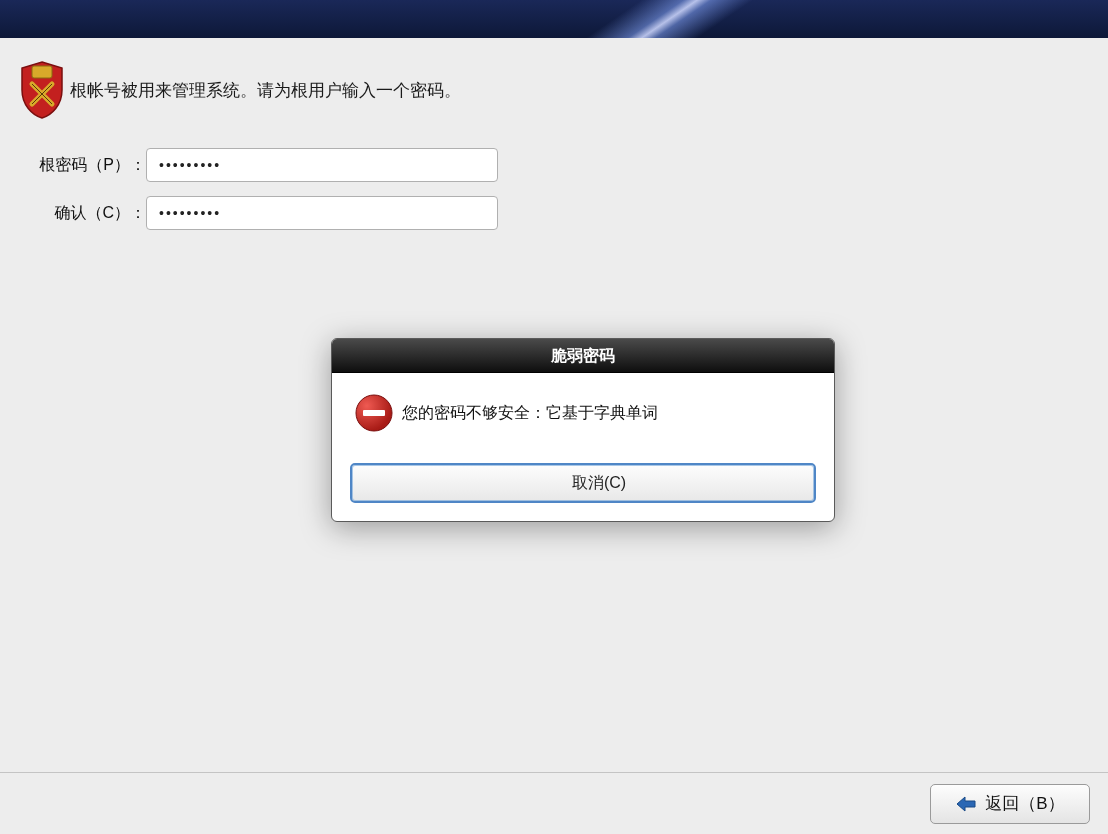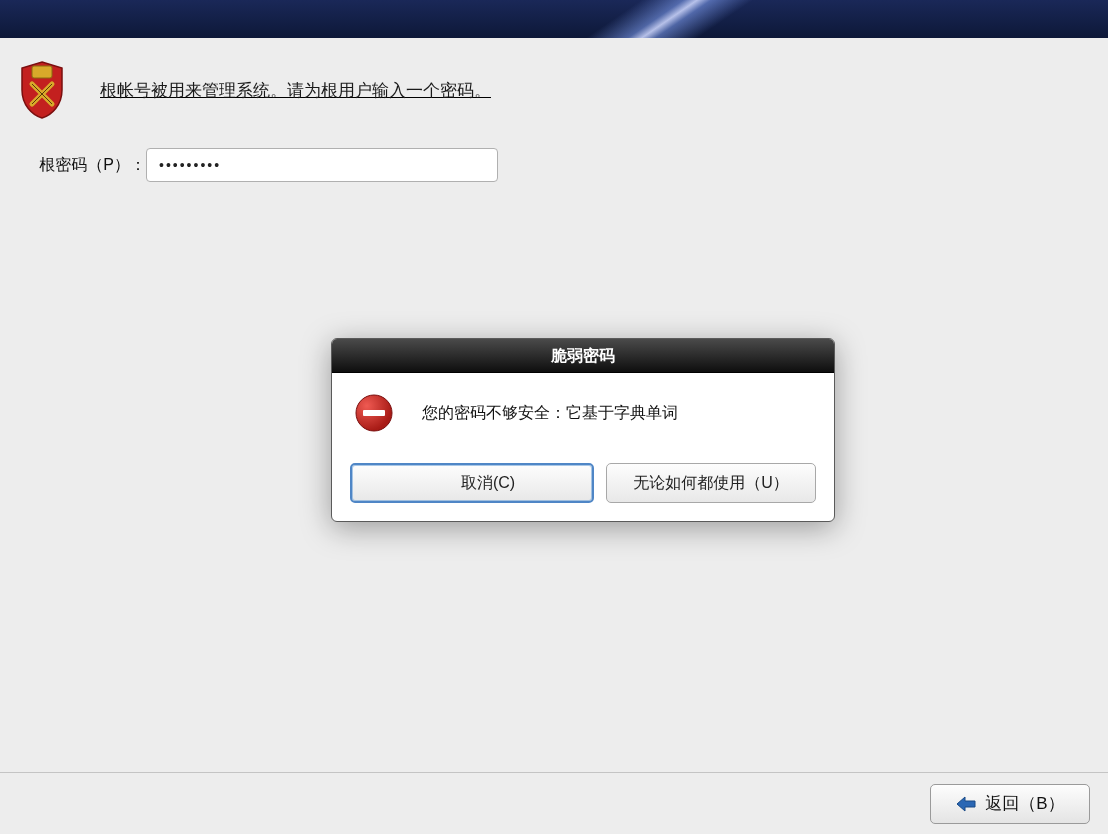--- a/index.html
+++ b/index.html
@@ -19,22 +19,21 @@
     height: 80px;
     background: linear-gradient(135deg, rgba(120,150,230,0.0) 30%, rgba(120,150,230,0.6) 45%, rgba(200,210,250,0.9) 50%, rgba(120,150,230,0.6) 55%, rgba(120,150,230,0.0) 70%);
     transform: skewX(-25deg);
   }
   .content-area {
     padding: 22px 18px;
   }
   .intro-row {
     display: flex;
     align-items: center;
-    gap: 34px;
-    text-decoration: underline;
+    gap: 4px;
   }
   .shield {
     width: 48px;
     height: 60px;
     flex: 0 0 auto;
   }
   .intro-text {
     font-size: 17px;
     color: #1a1a1a;
   }
@@ -85,21 +84,21 @@
     font-weight: bold;
     font-size: 16px;
     text-align: center;
     line-height: 34px;
     border-bottom: 1px solid #000;
   }
   .modal-body {
     padding: 20px 22px 10px 22px;
     display: flex;
     align-items: center;
-    gap: 28px;
+    gap: 8px;
   }
   .error-icon {
     width: 40px; height: 40px; flex: 0 0 auto;
   }
   .modal-msg {
     font-size: 16px;
     color: #111;
   }
   .modal-buttons {
     display: flex;
@@ -168,20 +167,24 @@
       <rect x="14" y="6" width="20" height="12" rx="2" fill="#d8a92a" stroke="#8a6a10"></rect>
       <path d="M14 24 L34 44 M34 24 L14 44" stroke="#d8a92a" stroke-width="5" stroke-linecap="round"></path>
       <path d="M14 24 L34 44 M34 24 L14 44" stroke="#5a3a08" stroke-width="1"></path>
     </svg>
     <div class="intro-text">根帐号被用来管理系统。请为根用户输入一个密码。</div>
   </div>
 
   <div class="form-block">
     <div class="form-row">
       <label class="form-label">根密码（P）：</label>
+      <input type="password" class="pw-input" value="•••••••••" style="">
+    </div>
+    <div class="form-row">
+      <label class="form-label">确认（C）：</label>
       <input type="password" class="pw-input" value="•••••••••" style="">
     </div>
   </div>
 
 </div>
 
 <div class="modal">
   <div class="modal-titlebar">脆弱密码</div>
   <div class="modal-body">
     <svg class="error-icon" viewBox="0 0 40 40">
@@ -191,21 +194,20 @@
           <stop offset="100%" stop-color="#a81b16"></stop>
         </radialGradient>
       </defs>
       <circle cx="20" cy="20" r="18" fill="url(#eg)" stroke="#7a0f0f" stroke-width="1"></circle>
       <rect x="9" y="17" width="22" height="6" rx="1" fill="#fff"></rect>
     </svg>
     <div class="modal-msg">您的密码不够安全：它基于字典单词</div>
   </div>
   <div class="modal-buttons">
     <button class="dlg-btn focus">取消(C)</button>
-    <button class="dlg-btn">无论如何都使用（U）</button>
   </div>
 </div>
 
 <div class="footer">
   <button class="nav-btn">
     <svg class="arrow" viewBox="0 0 22 18">
       <path d="M10 2 L2 9 L10 16 L10 12 L20 12 L20 6 L10 6 Z" fill="#2a67b4" stroke="#184a86" stroke-width="1"></path>
     </svg>
     <span>返回（B）</span>
   </button>

